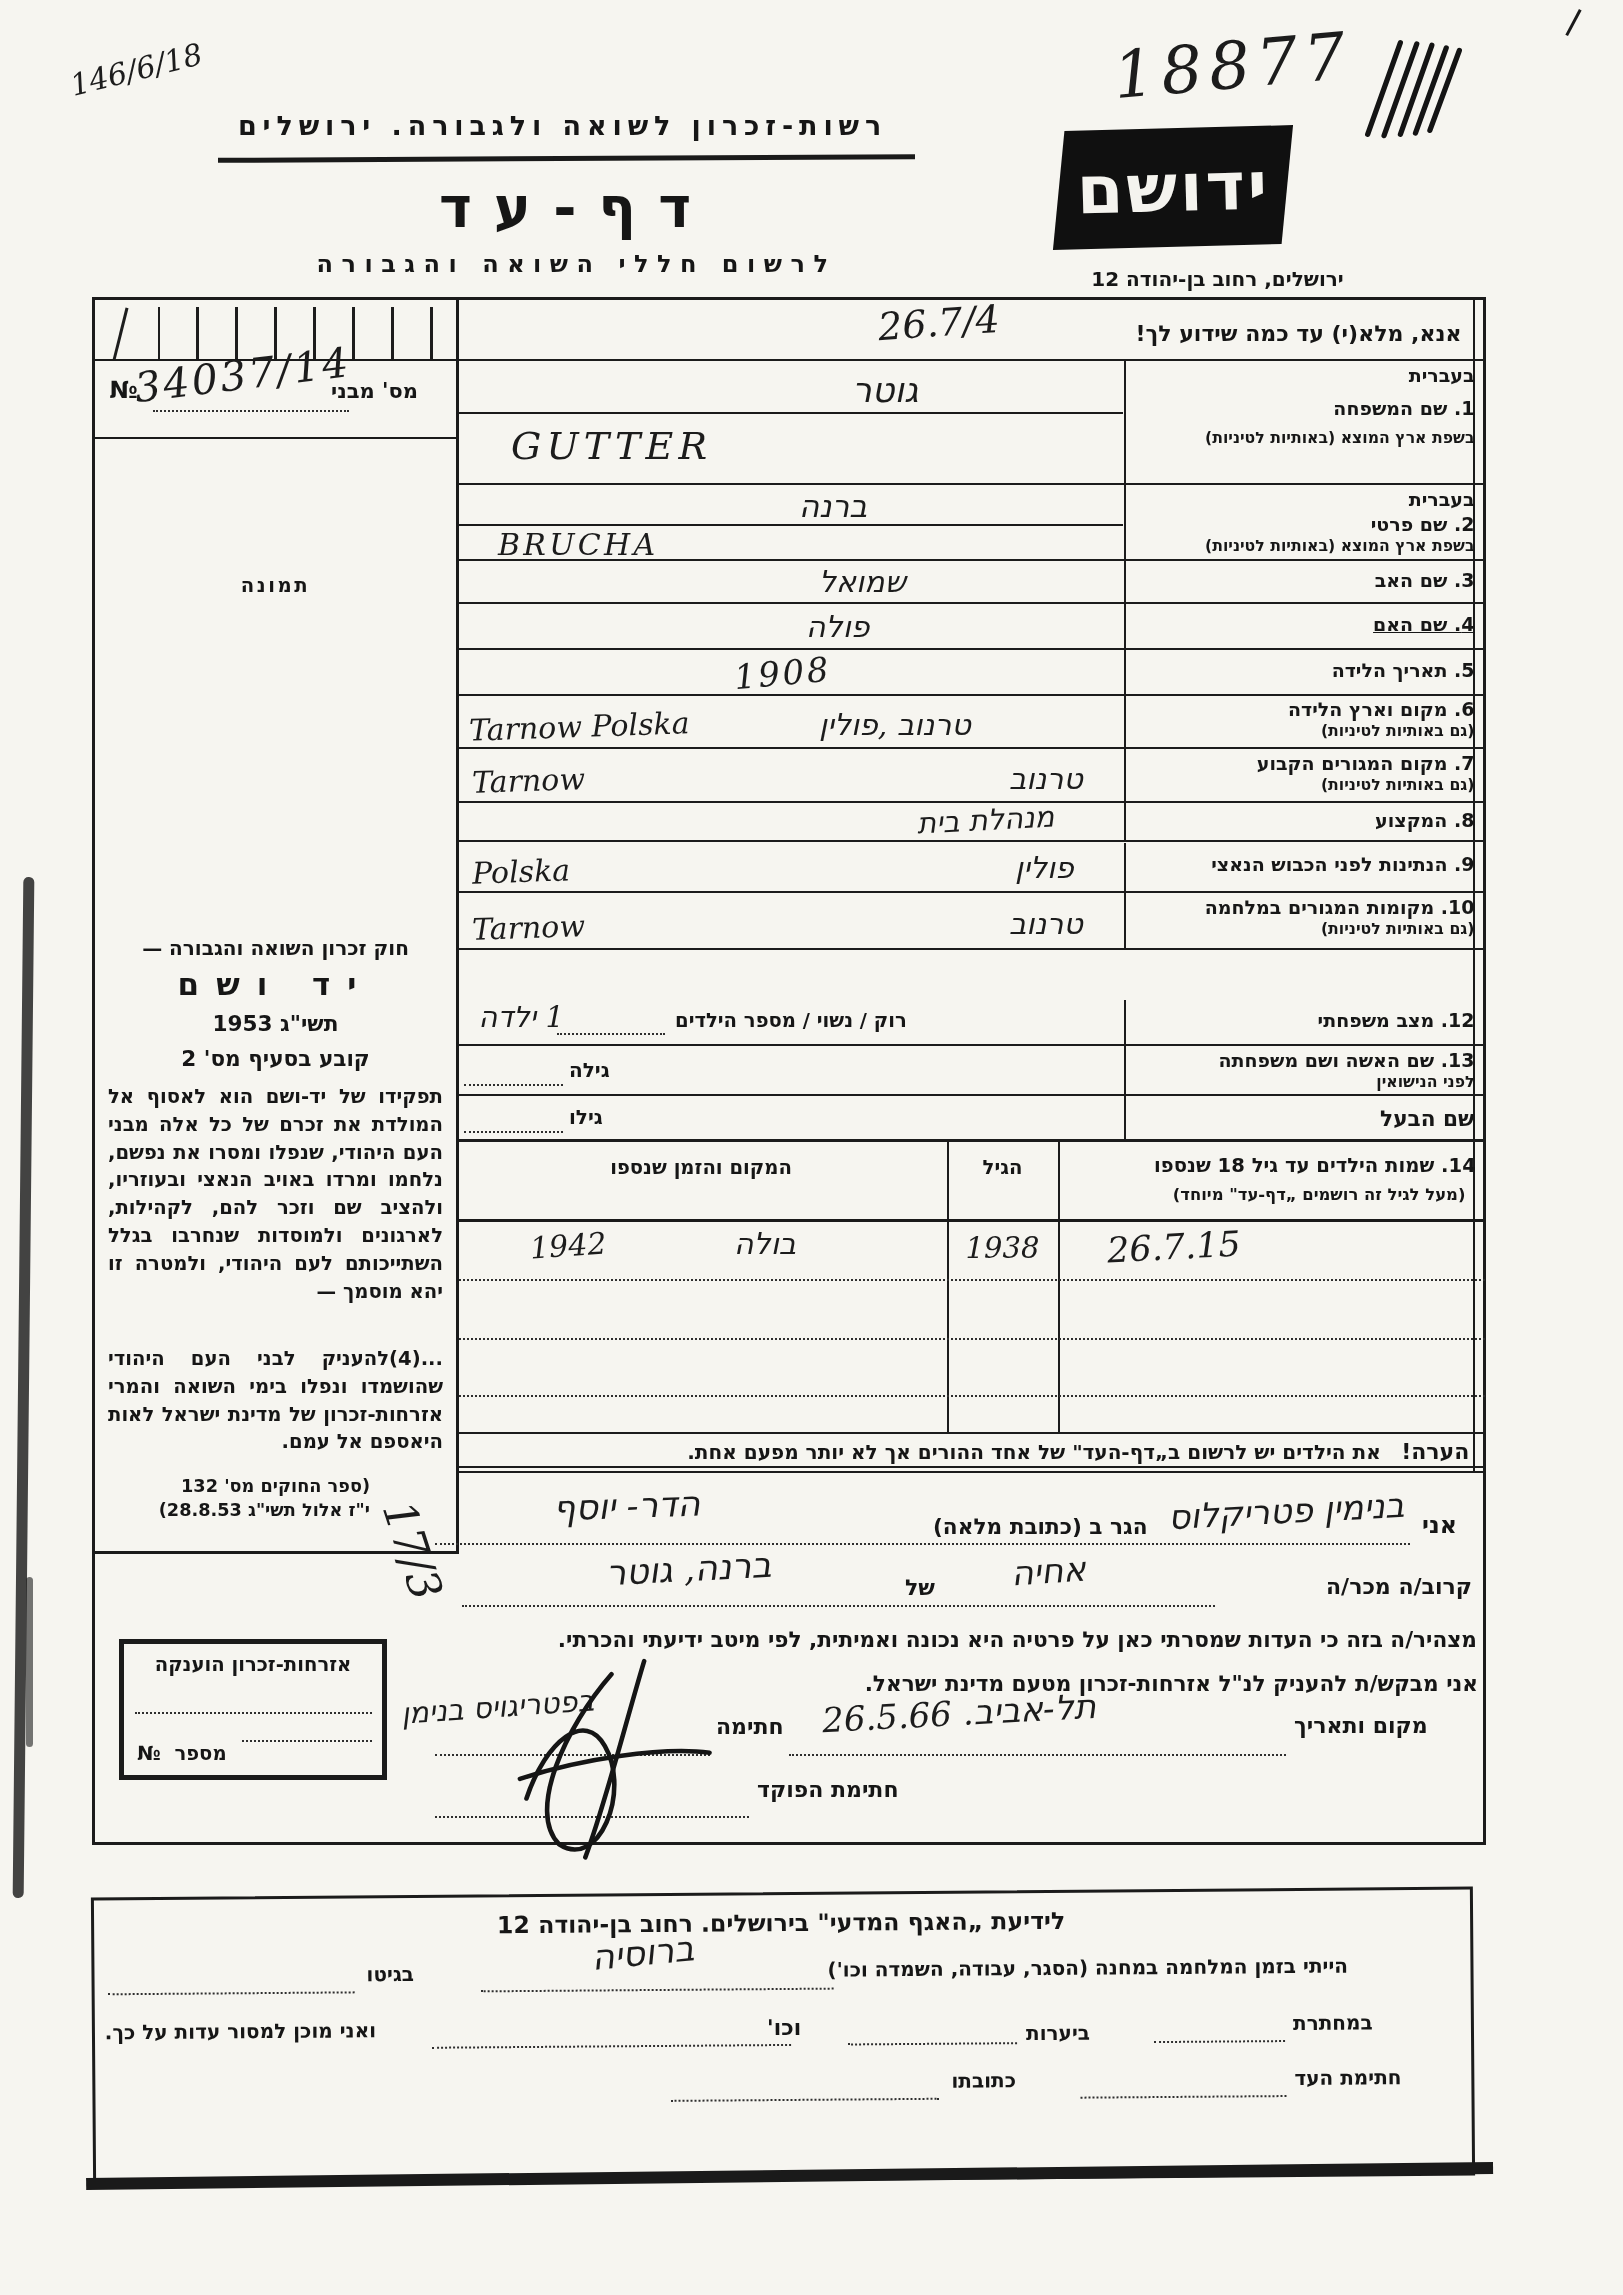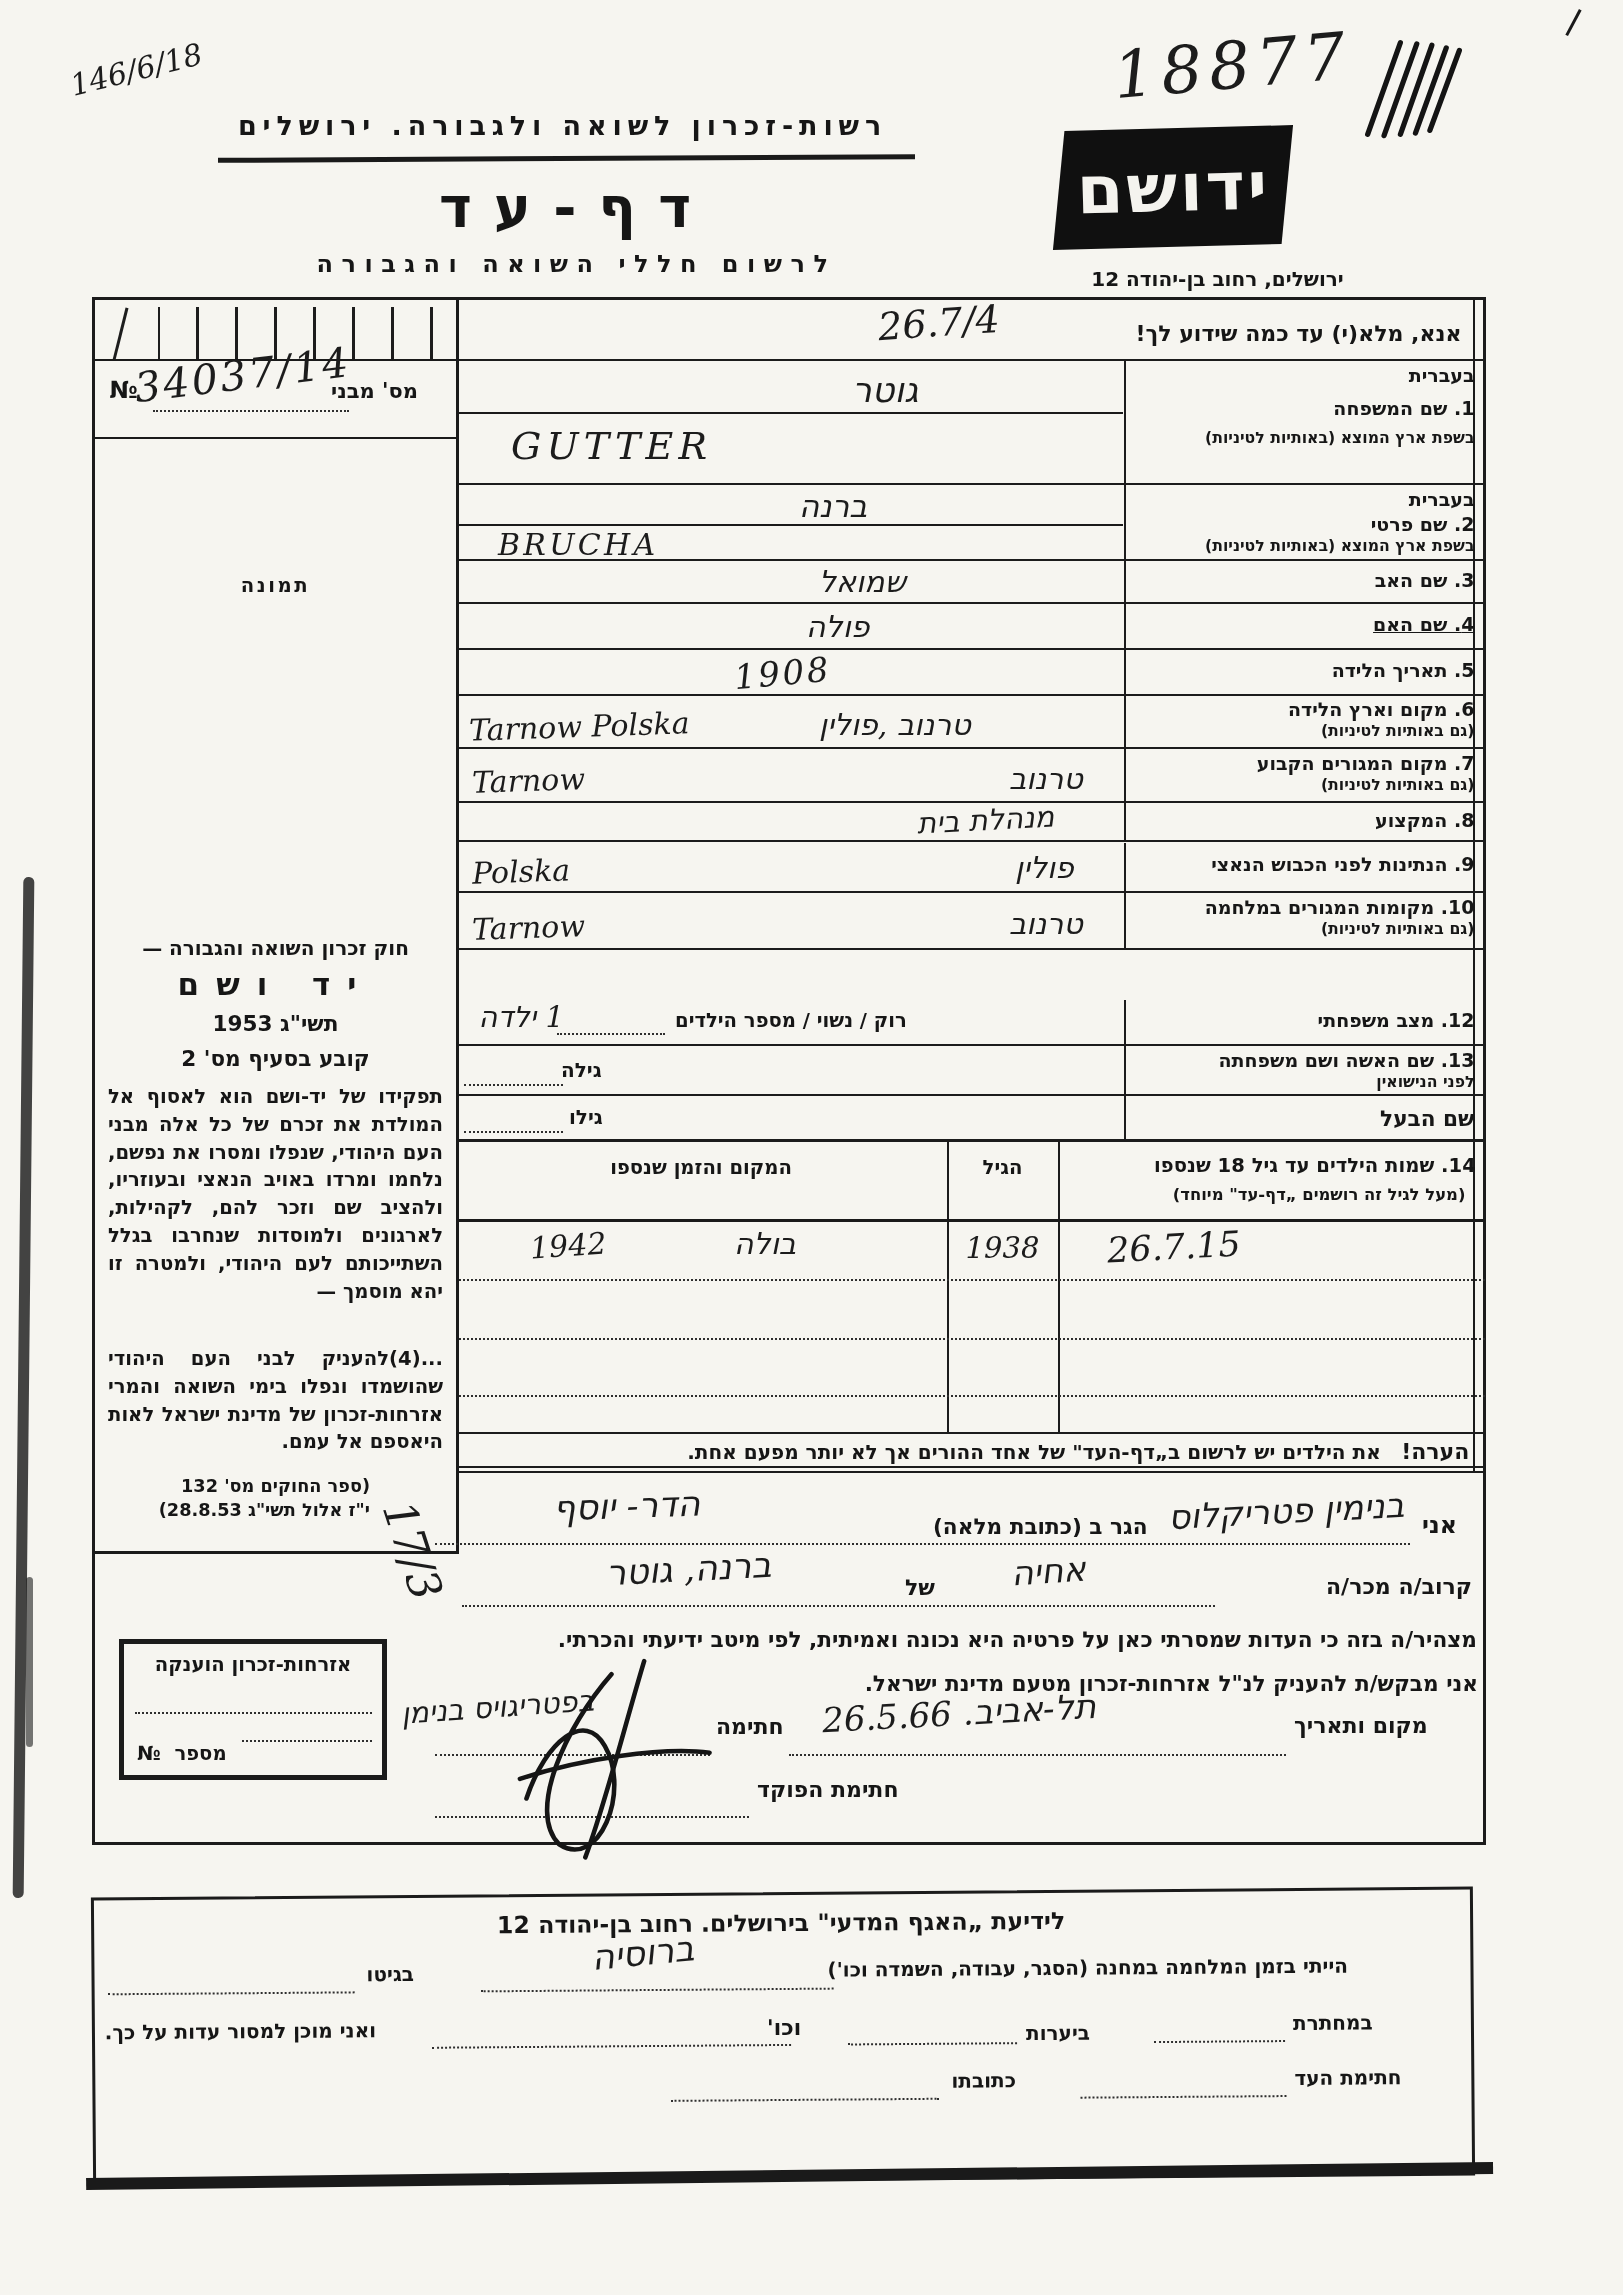--- a/index.html
+++ b/index.html
@@ -188,21 +188,21 @@
         <div class="abs print" style="left:216px;top:9.2px;font-size:19.6px;">רוק / נשוי / מספר הילדים</div>
         <div class="abs dot" style="left:98px;top:33px;width:108px;"></div>
         <div class="abs hw" style="left:19.6px;top:0px;font-size:29px;">1 ילדה</div>
       </div>
 
       <div class="frow" style="top:746px;height:50px;">
         <div class="flabel">
           <span class="l1">13. שם האשה ושם משפחתה</span>
           <span class="l2">לפני הנישואין</span>
         </div>
-        <div class="abs print" style="left:102px;top:11.8px;font-size:20px;">גילה</div>
+        <div class="abs print" style="left:110px;top:11.8px;font-size:20px;">גילה</div>
         <div class="abs dot" style="left:5.2px;top:38px;width:99px;"></div>
       </div>
 
       <div class="frow" style="top:796px;height:46px;border-bottom-width:3.3px;">
         <div class="flabel">
           <span class="l1" style="padding-top:7.9px;font-size:21.6px;">שם הבעל</span>
         </div>
         <div class="abs print" style="left:110px;top:9.2px;font-size:20px;">גילו</div>
         <div class="abs dot" style="left:5.2px;top:35px;width:99px;"></div>
       </div>

